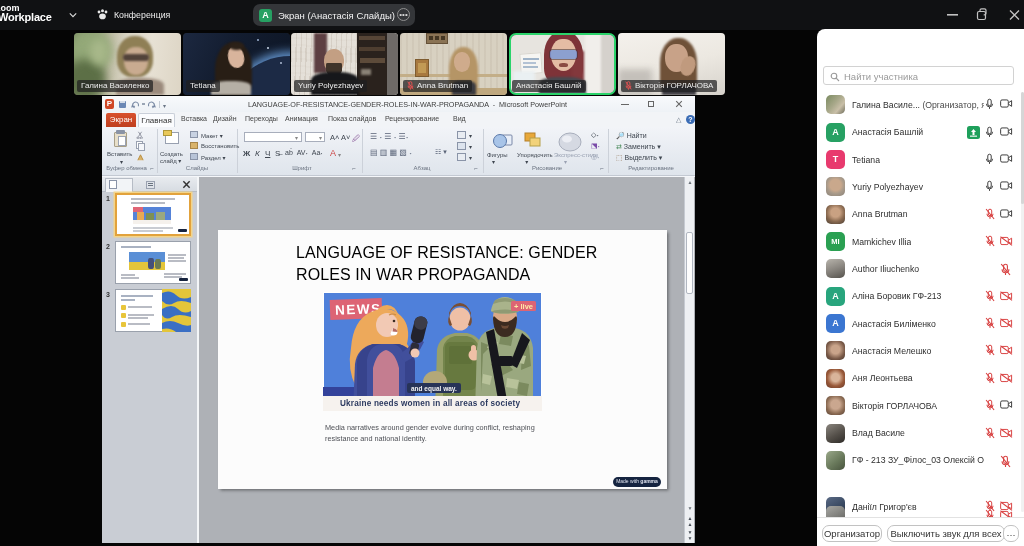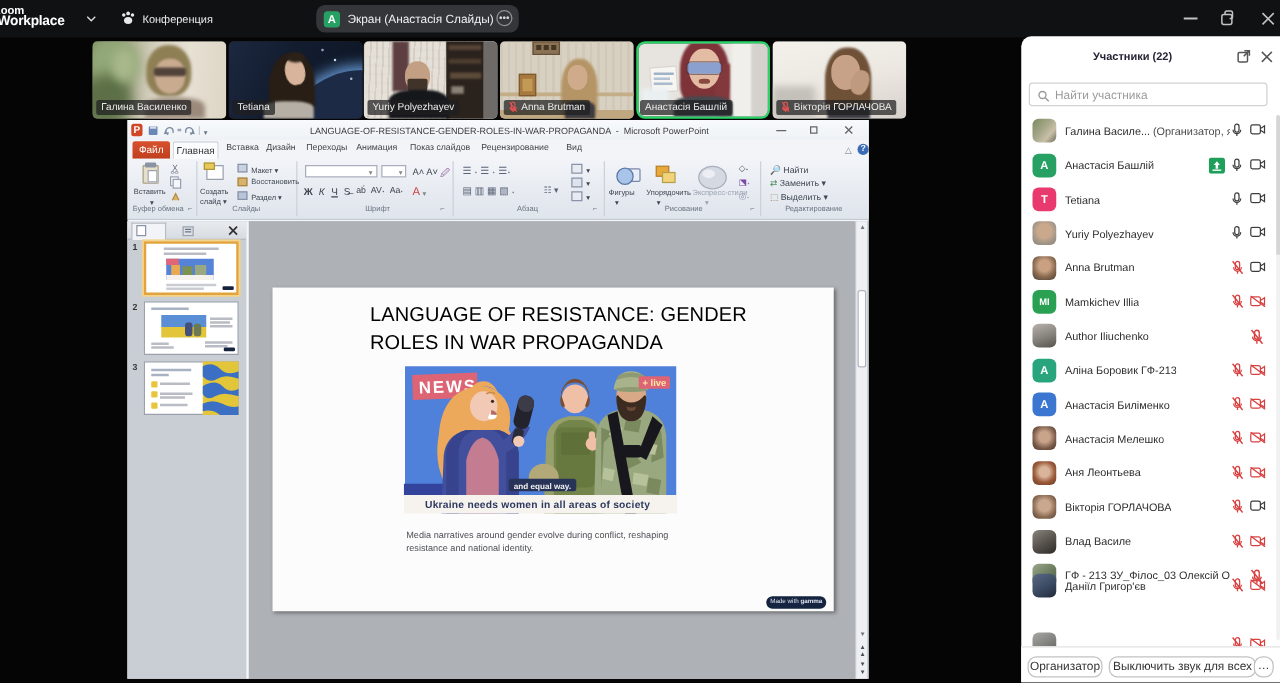--- a/index.html
+++ b/index.html
@@ -199,21 +199,21 @@
       <div class="abs" style="left:57px;top:5px;width:1px;height:7px;background:#c5ccd6;"></div>
       <div class="abs" style="left:61px;top:6px;color:#6a7585;font-size:6px;">▾</div>
       <div class="ttl">LANGUAGE-OF-RESISTANCE-GENDER-ROLES-IN-WAR-PROPAGANDA &nbsp;-&nbsp; Microsoft PowerPoint</div>
       <div class="abs" style="left:519px;top:7.5px;width:8px;height:1.2px;background:#666;"></div>
       <div class="abs" style="left:546px;top:4.5px;width:6px;height:6px;border:1px solid #666;"></div>
       <svg class="abs" style="left:573px;top:4px;" width="8" height="8" viewBox="0 0 10 10">
           <path d="M1.5 1.5 L8.5 8.5 M8.5 1.5 L1.5 8.5" stroke="#666" stroke-width="1.4"></path>
         </svg>
     </div>
     <div id="ptabs">
-      <div class="abs" style="left:4px;top:0.5px;width:30px;height:14px;background:linear-gradient(#d8512e,#bf3f1e);border-radius:2px 2px 0 0;color:#fff;font-size:8px;text-align:center;line-height:14px;">Файл</div>
+      <div class="abs" style="left:4px;top:0.5px;width:30px;height:14px;background:linear-gradient(#d8512e,#bf3f1e);border-radius:2px 2px 0 0;color:#fff;font-size:8px;text-align:center;line-height:14px;">Экран</div>
       <div class="abs" style="left:36px;top:0.5px;width:37px;height:15px;background:#fbfcfe;border:1px solid #c9cfd9;border-bottom:none;border-radius:2px 2px 0 0;color:#333;font-size:8px;text-align:center;line-height:13px;">Главная</div>
       <div class="rtab" style="left:79px;">Вставка</div>
       <div class="rtab" style="left:111px;">Дизайн</div>
       <div class="rtab" style="left:143px;">Переходы</div>
       <div class="rtab" style="left:183px;">Анимация</div>
       <div class="rtab" style="left:226px;">Показ слайдов</div>
       <div class="rtab" style="left:283px;">Рецензирование</div>
       <div class="rtab" style="left:351px;">Вид</div>
       <div class="abs" style="left:574px;top:4px;color:#6a7585;font-size:7px;">△</div>
       <div class="abs" style="left:584px;top:3px;width:9px;height:9px;border-radius:50%;background:#3a6cb5;color:#fff;font-size:7px;font-weight:700;text-align:center;line-height:9px;">?</div>
@@ -446,30 +446,20 @@
         <div class="abs" style="left:1px;top:2px;width:8px;text-align:center;font-size:5px;color:#6a7078;">▲</div>
         <div class="abs" style="left:1px;top:55px;width:7px;height:62px;background:#fdfdfd;border:1px solid #b0b6c0;border-radius:2px;"></div>
         <div class="abs" style="left:1px;top:328px;width:8px;text-align:center;font-size:5px;color:#6a7078;">▼</div>
         <div class="abs" style="left:1px;top:338px;width:8px;text-align:center;font-size:5px;color:#464c55;line-height:6px;">▲<br>▲</div>
         <div class="abs" style="left:1px;top:352px;width:8px;text-align:center;font-size:5px;color:#464c55;line-height:6px;">▼<br>▼</div>
       </div>
     </div>
   </div>
 
   <div id="panel">
-    <div id="phead">
-        <div class="t">Участники (22)</div>
-      <svg class="abs" style="left:172px;top:10px;" width="12" height="12" viewBox="0 0 12 12">
-          <rect x="1.5" y="3" width="7.5" height="7.5" rx="1" fill="none" stroke="#555" stroke-width="1.2"></rect>
-          <path d="M6.5 1.5 H10.5 V5.5 M10.5 1.5 L6 6" fill="none" stroke="#555" stroke-width="1.2"></path>
-        </svg>
-      <svg class="abs" style="left:191px;top:11px;" width="11" height="11" viewBox="0 0 11 11">
-          <path d="M1.5 1.5 L9.5 9.5 M9.5 1.5 L1.5 9.5" stroke="#555" stroke-width="1.2"></path>
-        </svg>
-    </div>
     <div id="psearch">
       <svg class="abs" style="left:6px;top:4.5px;" width="10" height="10" viewBox="0 0 10 10">
           <circle cx="4" cy="4" r="2.8" fill="none" stroke="#999" stroke-width="1.1"></circle>
           <path d="M6.2 6.2 L9 9" stroke="#999" stroke-width="1.1"></path>
         </svg>
       <span>Найти участника</span>
       </div>
     <div class="abs" style="left:203.5px;top:63px;width:3px;height:420px;background:#f1f1f1;border-radius:2px;"></div>
     <div class="abs" style="left:203.5px;top:63px;width:3px;height:112px;background:#d6d6d6;border-radius:2px;"></div>
     <div id="plist">
@@ -647,21 +637,21 @@
 </div>
 <div class="prow" style="top:417.9px;">
 <div class="pav" style="background:linear-gradient(140deg,#9aa88a 0%,#6a7a5c 55%,#48543e 100%);"></div>
 <div class="pname">ГФ - 213 ЗУ_Філос_03 Олексій Отри...</div>
 <svg class="iccam" width="11" height="13" viewBox="0 0 11 13">
             <path d="M5.5 1.2 a1.9 1.9 0 0 1 1.9 1.9 v3.4 a1.9 1.9 0 0 1-3.8 0 V3.1 a1.9 1.9 0 0 1 1.9-1.9z" fill="none" stroke="#d84040" stroke-width="1.1"></path>
             <path d="M2.1 6.3 a3.4 3.4 0 0 0 6.8 0 M5.5 9.9 v2" fill="none" stroke="#d84040" stroke-width="1.1"></path>
             <path d="M1.2 1 L10 12" stroke="#d84040" stroke-width="1.2"></path>
           </svg>
 </div>
-<div class="prow" style="top:426px;">
+<div class="prow" style="top:464px;">
 <div class="pav" style="background:linear-gradient(150deg,#5a6a85 0%,#3a4a62 55%,#22293a 100%);"></div>
 <div class="pname">Даніїл Григор'єв</div>
 <svg class="icmic" width="10" height="12" viewBox="0 0 11 13">
             <path d="M5.5 1.2 a1.9 1.9 0 0 1 1.9 1.9 v3.4 a1.9 1.9 0 0 1-3.8 0 V3.1 a1.9 1.9 0 0 1 1.9-1.9z" fill="none" stroke="#d84040" stroke-width="1.1"></path>
             <path d="M2.1 6.3 a3.4 3.4 0 0 0 6.8 0 M5.5 9.9 v2" fill="none" stroke="#d84040" stroke-width="1.1"></path>
             <path d="M1.2 1 L10 12" stroke="#d84040" stroke-width="1.2"></path>
           </svg>
 <svg class="iccam" width="12.5" height="10" viewBox="0 0 14 11">
             <rect x="0.7" y="1.5" width="8.6" height="8" rx="1.6" fill="none" stroke="#d84040" stroke-width="1.1"></rect>
             <path d="M9.8 4.5 L13 2.3 V8.7 L9.8 6.5" fill="none" stroke="#d84040" stroke-width="1.1"></path>

